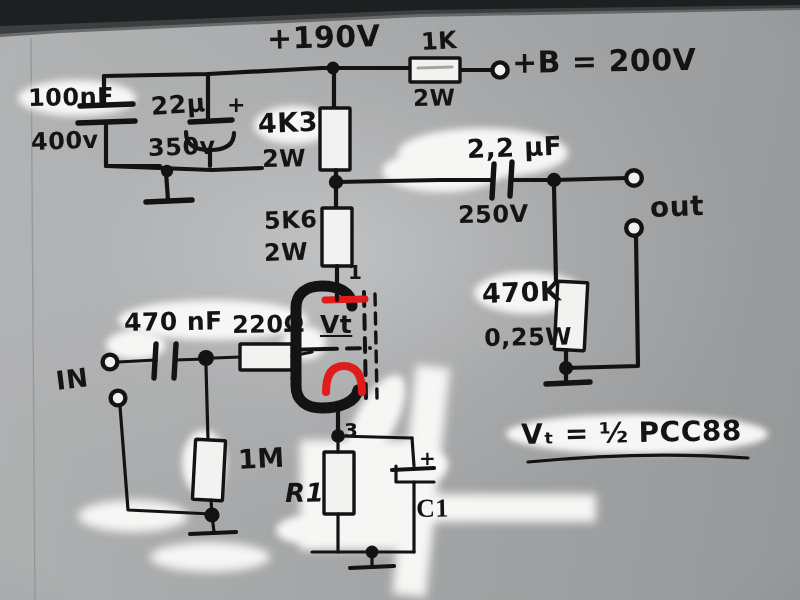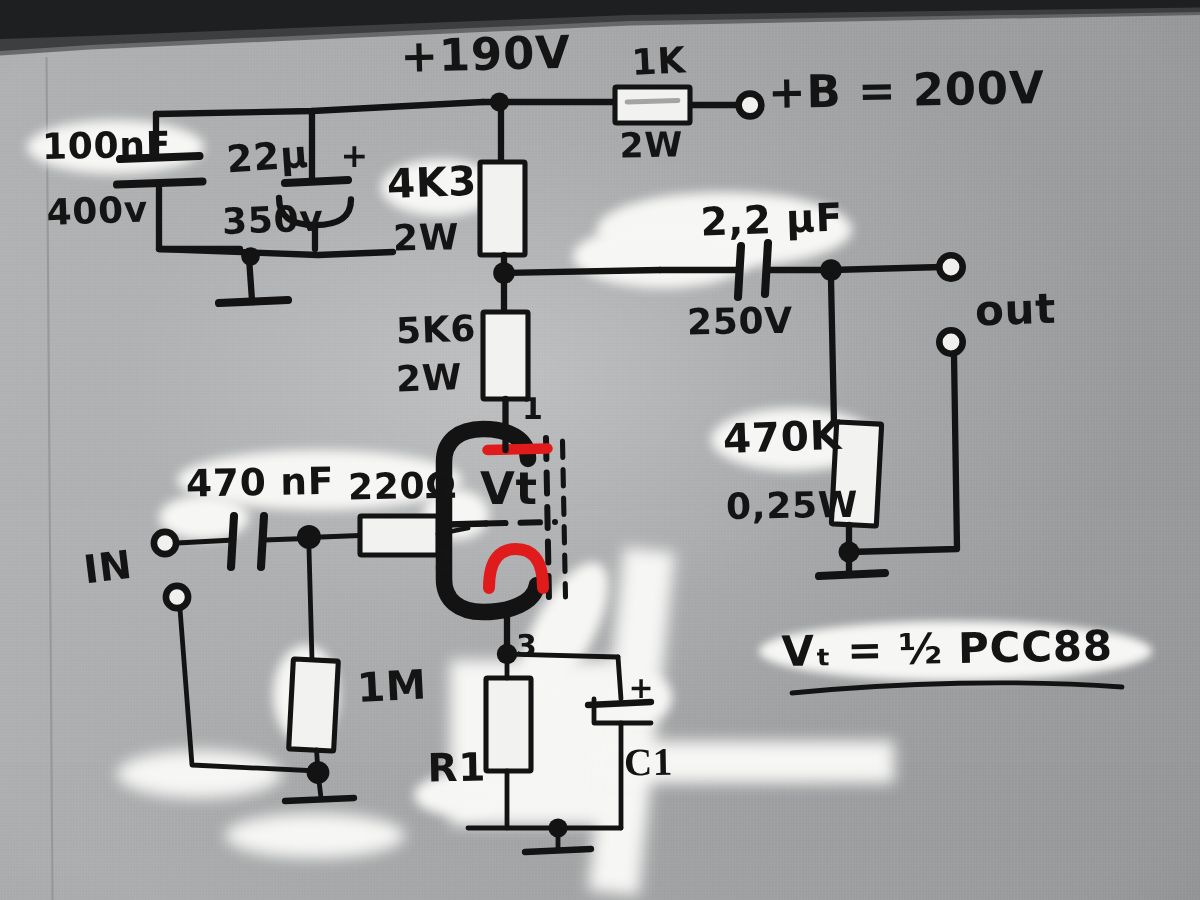--- a/index.html
+++ b/index.html
@@ -292,24 +292,24 @@
   <span class="txt lean" style="left:484px;top:326px;font-size:24px;transform:rotate(-1deg);">0,25W</span>
 
   <span class="txt lean" style="left:650px;top:194px;font-size:28px;transform:rotate(-2deg);">out</span>
 
   <span class="txt lean" style="left:56px;top:368px;font-size:26px;transform:rotate(-7deg);">IN</span>
 
   <span class="txt lean" style="left:124px;top:310px;font-size:25px;transform:rotate(-1deg);">470 nF</span>
   <span class="txt lean" style="left:232px;top:313px;font-size:24px;transform:rotate(-1deg);">220Ω</span>
   <span class="txt lean" style="left:238px;top:446px;font-size:27px;transform:rotate(-3deg);">1M</span>
 
-  <span class="txt lean" style="left:285px;top:500px;font-size:26px;transform:rotate(-1deg);">R1</span>
+  <span class="txt lean" style="left:285px;top:480px;font-size:26px;transform:rotate(-1deg);font-style:italic;">R1</span>
   <span class="txt lean" style="left:416px;top:496px;font-size:26px;transform:rotate(-1deg);font-family:Liberation Serif, serif;">C1</span>
   <span class="txt" style="left:419px;top:448px;font-size:20px;">+</span>
 
-  <span class="txt" style="left:320px;top:312px;font-size:30px;">Vt</span>
+  <span class="txt" style="left:320px;top:312px;font-size:25px;text-decoration:underline;">Vt</span>
   <span class="txt" style="left:348px;top:262px;font-size:20px;">1</span>
   <span class="txt" style="left:289px;top:363px;font-size:20px;">2</span>
   <span class="txt" style="left:344px;top:420px;font-size:20px;">3</span>
 
   <span class="txt lean" style="left:521px;top:421px;font-size:28px;transform:rotate(-1deg);">Vₜ = ½ PCC88</span>
 
 </div>
 
 </body></html>

